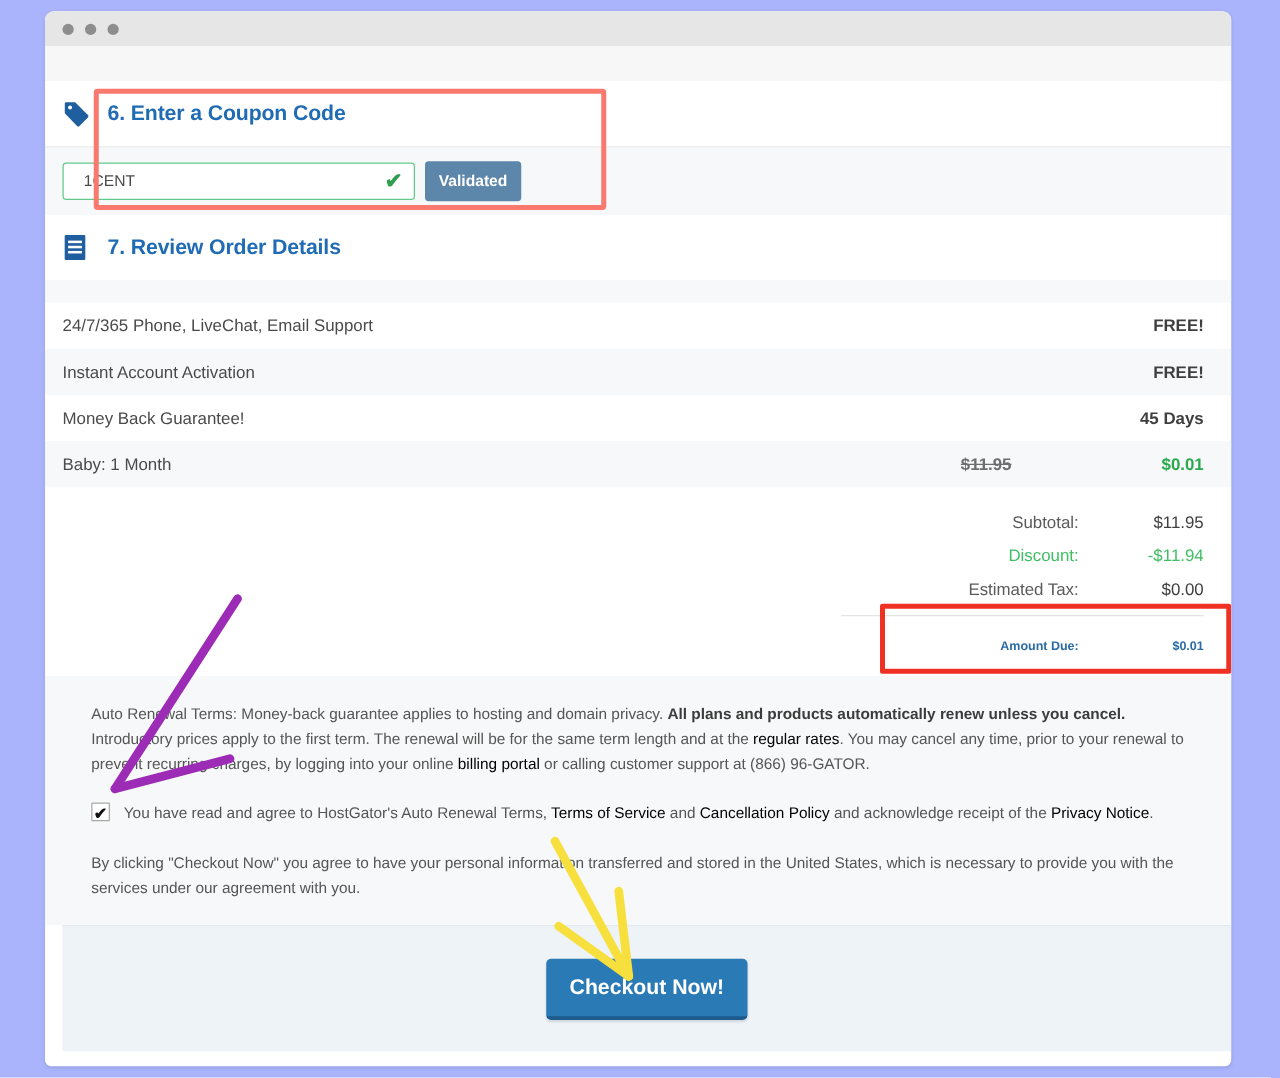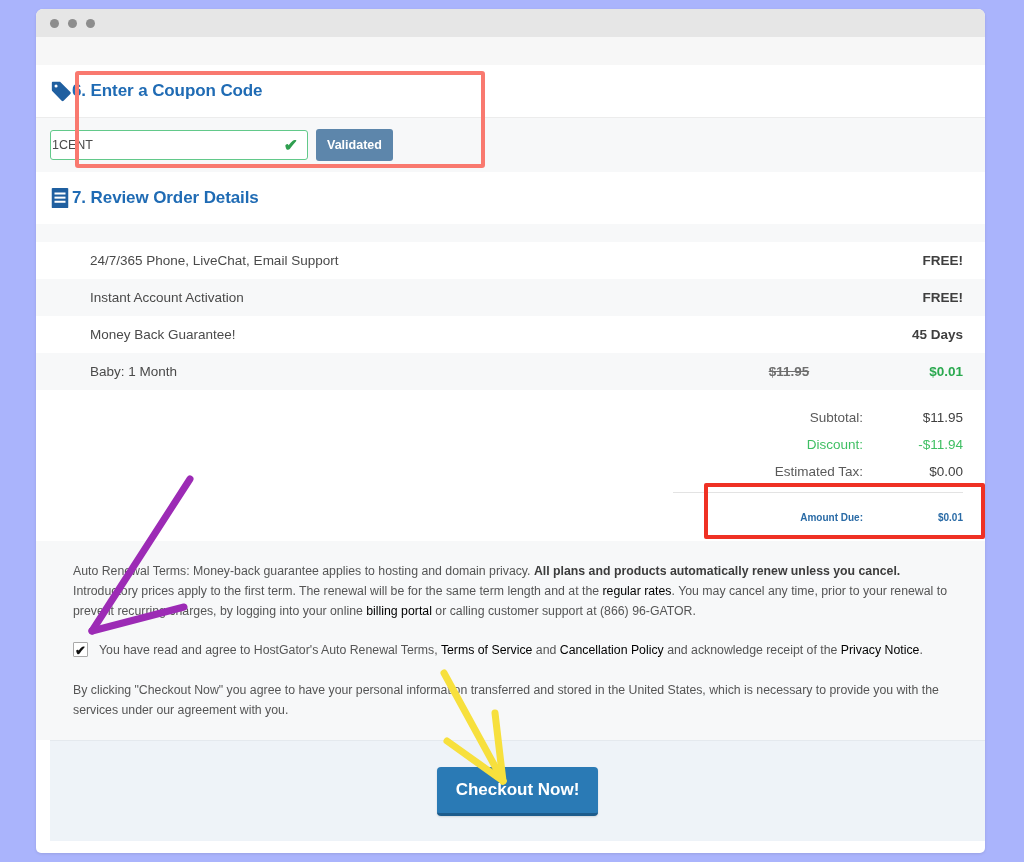--- a/index.html
+++ b/index.html
@@ -26,20 +26,21 @@
     display: flex; align-items: center;
     padding-left: 14px;
     gap: 9px;
   }
   .dot { width: 9px; height: 9px; border-radius: 50%; background: #8d8d8d; }
   .subbar { height: 28px; background: #f7f7f7; }
 
   
   .sect-head {
     display: flex; align-items: center;
+    gap: 14px;
     padding: 15px 0 15px 14px;
     background: #ffffff;
   }
   .sect-title {
     color: #1f6bb4;
     font-size: 17px;
     font-weight: bold;
     letter-spacing: -0.1px;
   }
   .ico { width: 22px; height: 22px; flex: 0 0 22px; display:block; }
@@ -47,26 +48,26 @@
   
   .coupon-block { background:#ffffff; }
   .coupon-row {
     background: #f7f8f9;
     padding: 11px 0 11px 14px;
     display: flex; align-items: center; gap: 8px;
     border-top: 1px solid #ececec;
   }
   .coupon-input-wrap {
     position: relative;
-    width: 258px; height: 30px;
+    width: 282px; height: 30px;
     background: #fff;
     border: 1px solid #62c98a;
     border-radius: 3px;
     display: flex; align-items: center;
-    padding-left: 1px;
+    padding-left: 16px;
   }
   .coupon-input-wrap .val {
     font-size: 12.5px; color: #4a4a4a;
   }
   .check-glyph {
     position: absolute; right: 9px; top: 50%;
     transform: translateY(-50%);
     color: #2f9e4f; font-size: 17px; font-weight: bold;
     line-height: 1;
   }
@@ -97,21 +98,21 @@
   
   .spacer-row { height: 18px; background: #f7f8f9; }
   .order-row {
     display: flex; align-items: center;
     height: 37px;
     padding: 0 22px 0 14px;
     font-size: 13.5px;
     color: #4a4a4a;
   }
   .order-row.alt { background: #f7f8f9; }
-  .order-row .label { flex: 1; margin-left: 40px; }
+  .order-row .label { flex: 1; }
   .order-row .val { text-align: right; font-weight: bold; color:#3f3f3f; }
   .order-row .strike {
     text-decoration: line-through;
     color: #6e6e6e;
     font-weight: bold;
     margin-right: 120px;
   }
   .order-row .green { color: #2aa94f; font-weight: bold; }
 
   

